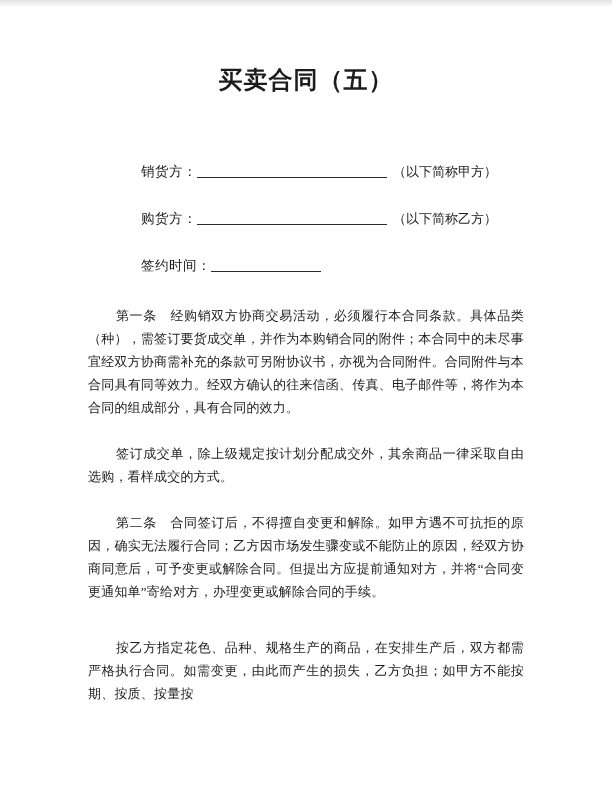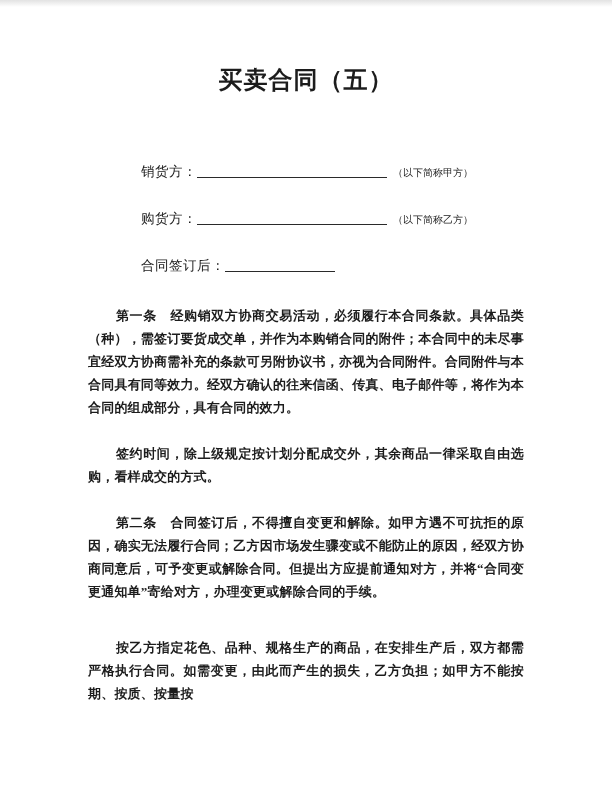--- a/index.html
+++ b/index.html
@@ -53,33 +53,32 @@
   }
   .blank-line {
     display: inline-block;
     border-bottom: 1px solid #2a2a2a;
     vertical-align: -2px;
   }
   .blank-line.long { width: 190px; }
   .blank-line.short { width: 110px; }
   .field-note {
     margin-left: 6px;
-    font-size: 10px;
+    font-size: 13px;
   }
   .body-text {
     margin-top: 28px;
     font-size: 13px;
     line-height: 23px;
     text-align: justify;
     letter-spacing: 0.2px;
   }
   .para {
     margin: 0 0 23px 0;
     text-indent: 2.15em;
-    font-weight: bold;
   }
   .para.gap-before {
     margin-top: 33px;
   }
 </style>
 </head>
 <body>
 
 <div class="page">
   <div class="top-shade"></div>
@@ -90,25 +89,25 @@
 
     <div class="field-row">
       <span class="field-label">销货方：</span><span class="blank-line long"></span><span class="field-note">（以下简称甲方）</span>
     </div>
 
     <div class="field-row">
       <span class="field-label">购货方：</span><span class="blank-line long"></span><span class="field-note">（以下简称乙方）</span>
     </div>
 
     <div class="field-row">
-      <span class="field-label">合同签订后：</span><span class="blank-line short"></span><span class="field-note"></span>
+      <span class="field-label">签约时间：</span><span class="blank-line short"></span><span class="field-note"></span>
     </div>
 
 
   </div>
 
   <div class="body-text">
     <p class="para">第一条　经购销双方协商交易活动，必须履行本合同条款。具体品类（种），需签订要货成交单，并作为本购销合同的附件；本合同中的未尽事宜经双方协商需补充的条款可另附协议书，亦视为合同附件。合同附件与本合同具有同等效力。经双方确认的往来信函、传真、电子邮件等，将作为本合同的组成部分，具有合同的效力。</p>
-    <p class="para">签约时间，除上级规定按计划分配成交外，其余商品一律采取自由选购，看样成交的方式。</p>
+    <p class="para">签订成交单，除上级规定按计划分配成交外，其余商品一律采取自由选购，看样成交的方式。</p>
     <p class="para">第二条　合同签订后，不得擅自变更和解除。如甲方遇不可抗拒的原因，确实无法履行合同；乙方因市场发生骤变或不能防止的原因，经双方协商同意后，可予变更或解除合同。但提出方应提前通知对方，并将“合同变更通知单”寄给对方，办理变更或解除合同的手续。</p>
     <p class="para gap-before">按乙方指定花色、品种、规格生产的商品，在安排生产后，双方都需严格执行合同。如需变更，由此而产生的损失，乙方负担；如甲方不能按期、按质、按量按</p>
   </div>
 </div>
 
 </body></html>

